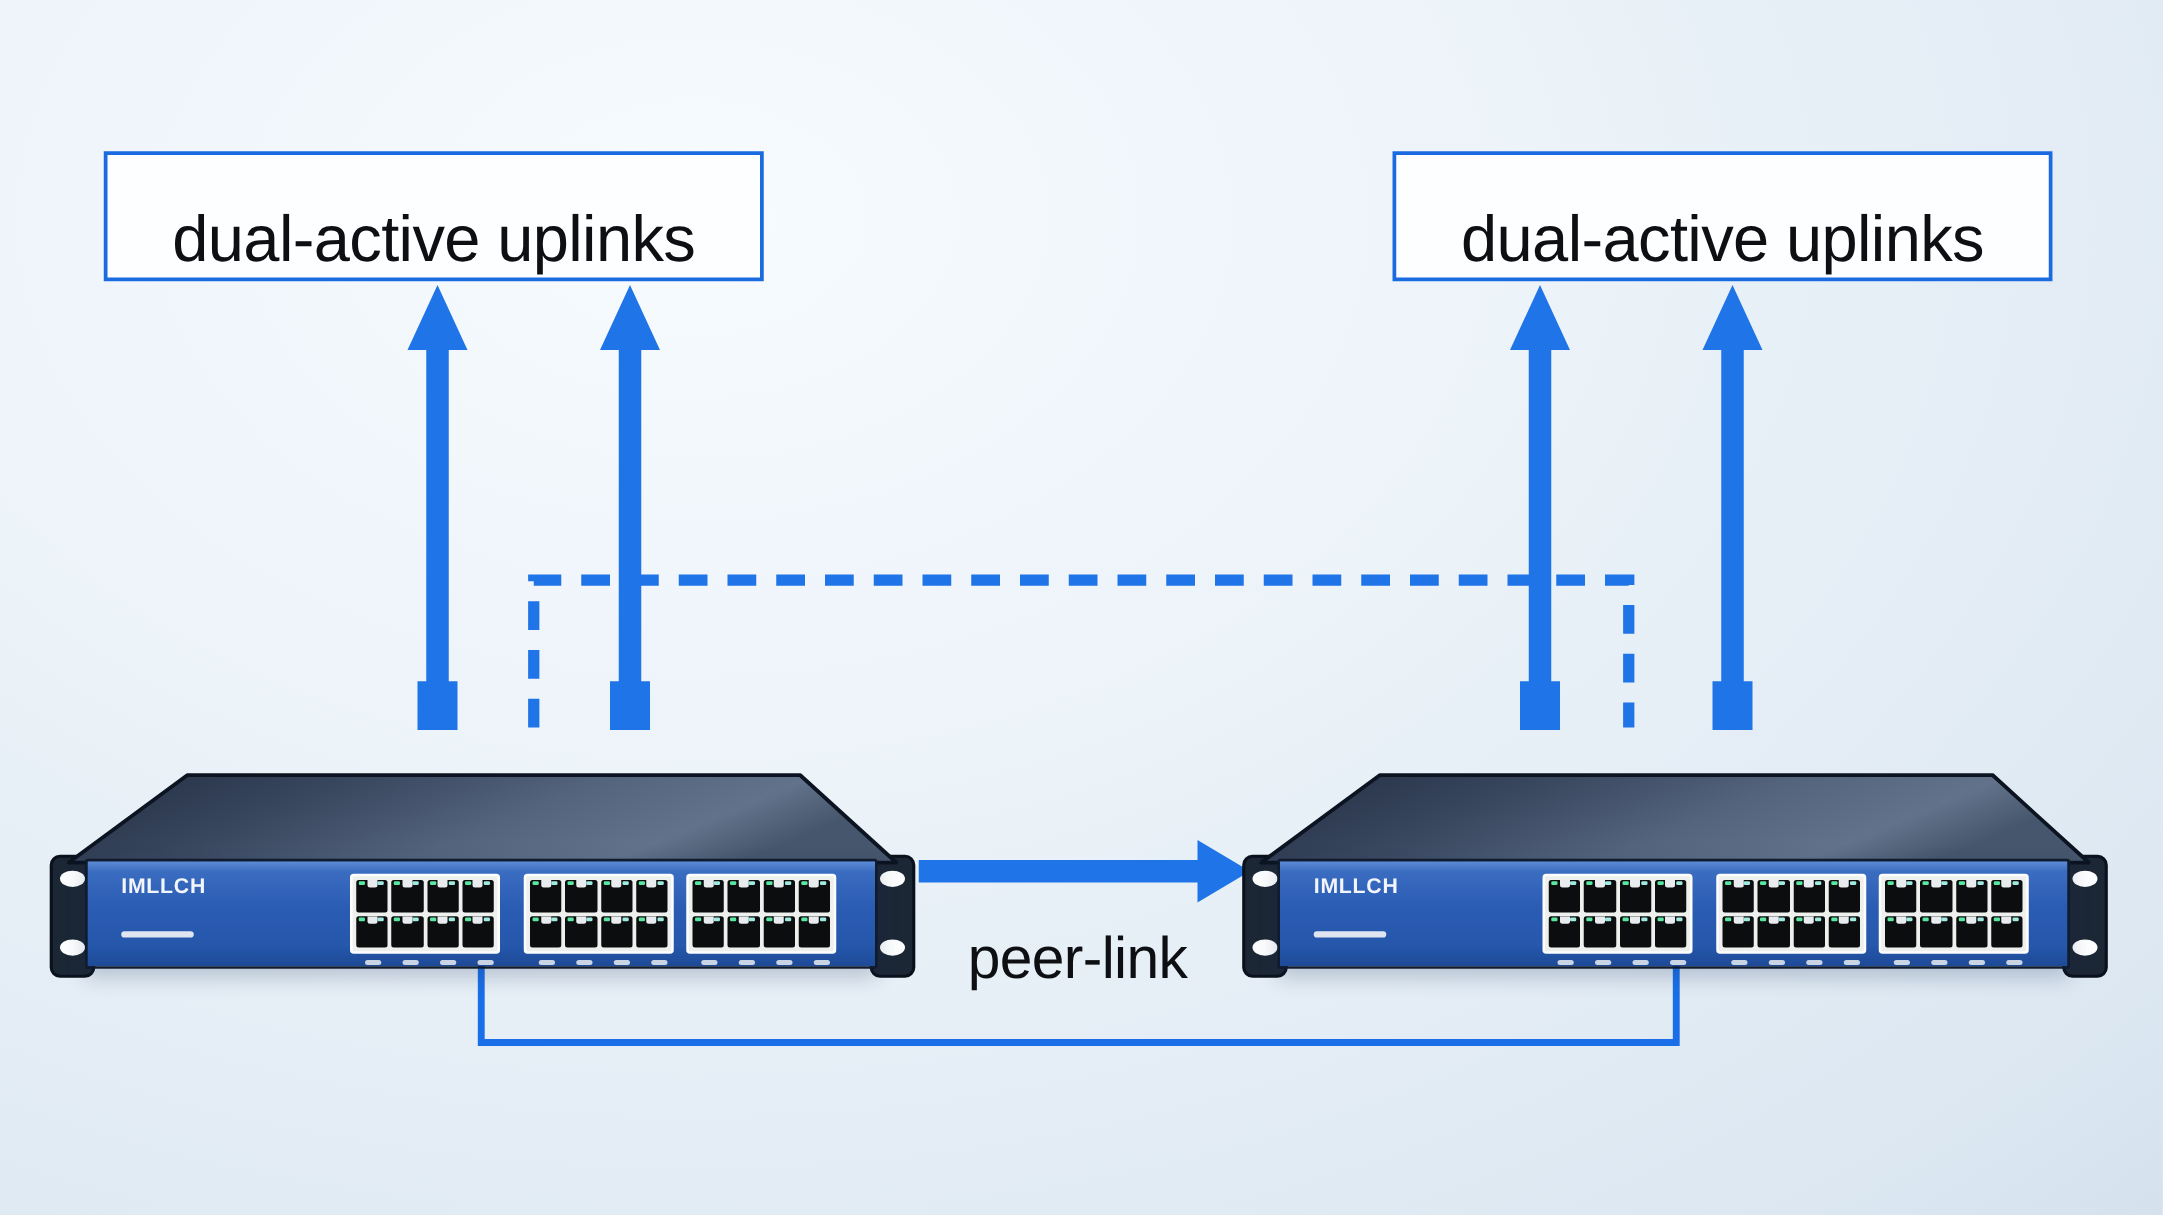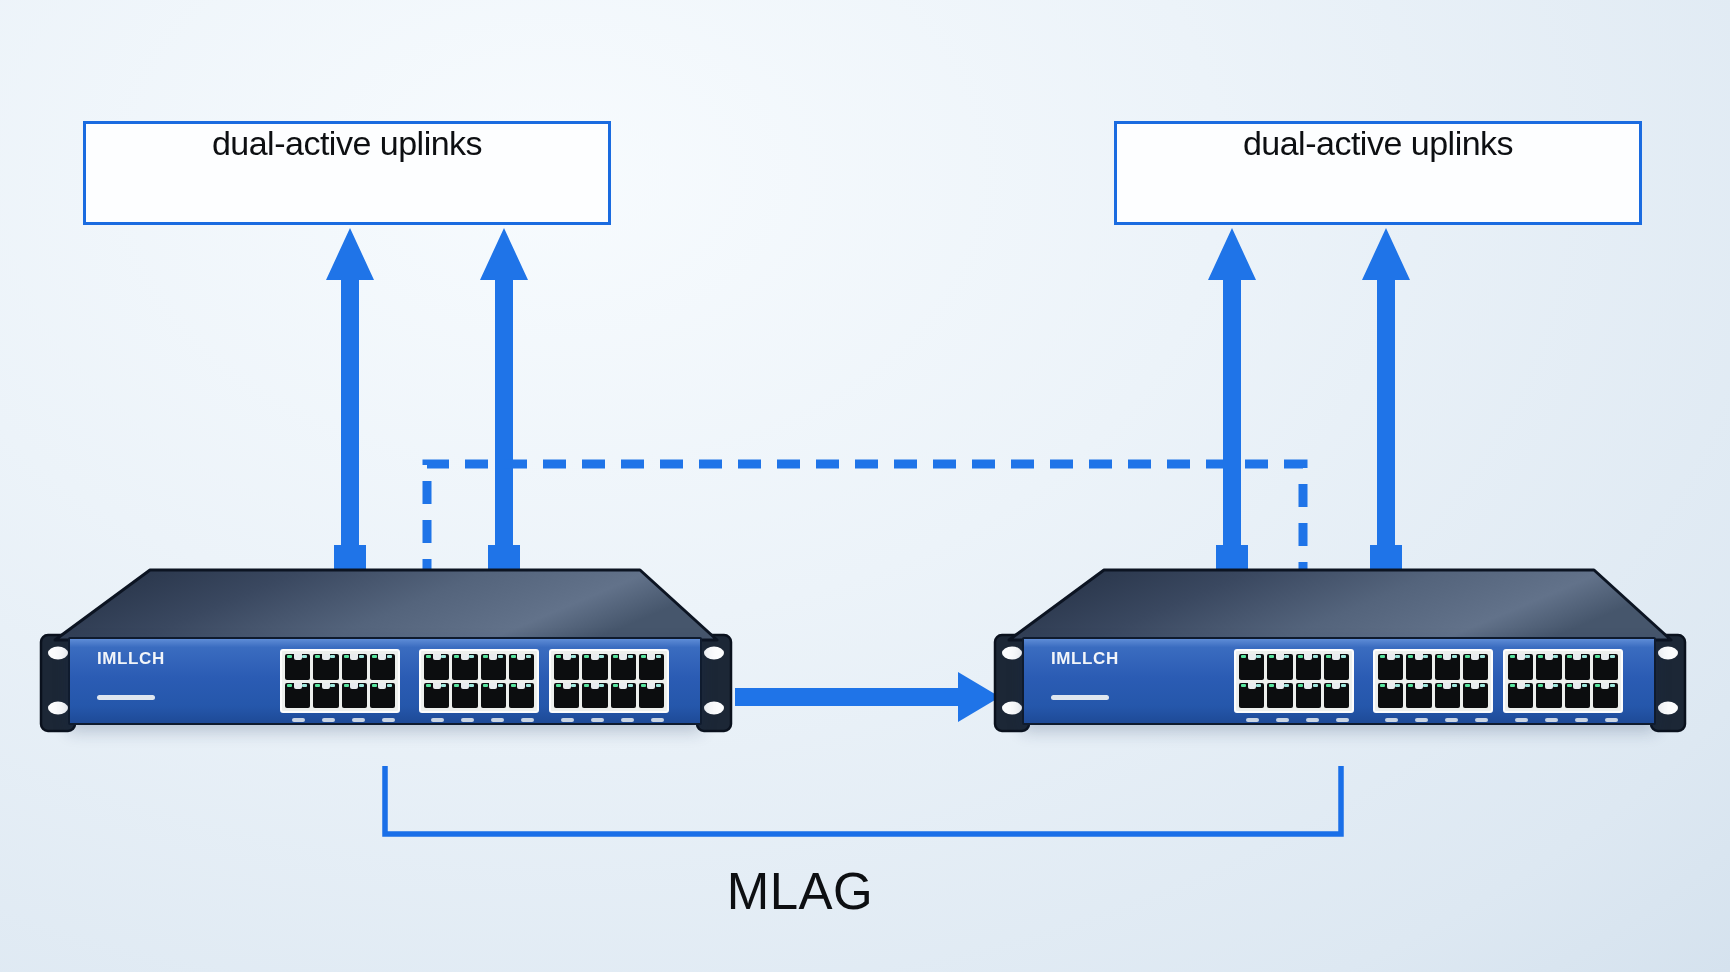--- a/index.html
+++ b/index.html
@@ -10,32 +10,32 @@
   }
   .layer{position:absolute;left:0;top:0;}
   
   .arrow-shape{fill:var(--arrow-blue,#1f74e8);}
   .dashed-line{fill:none;stroke:var(--arrow-blue,#1f74e8);stroke-width:9;stroke-dasharray:23 16;}
   .bracket-line{fill:none;stroke:var(--bracket-blue,#1a6fe8);stroke-width:5.5;}
   
   .label-box{
     position:absolute;width:528px;height:104px;box-sizing:border-box;
     background:#fdfeff;border:3.5px solid var(--box-border-blue,#1a6be0);
-    display:flex;align-items:flex-start;justify-content:center;
-    font-size:34px;color:var(--text,#0d0f12);letter-spacing:-0.5px;
+    display:flex;align-items:flex-end;justify-content:center;
+    font-size:52px;color:var(--text,#0d0f12);letter-spacing:-0.5px;
   }
   .box-left{left:83px;top:121px;}
   .box-right{left:1114px;top:121px;}
   
   .free-text{position:absolute;color:var(--text,#0d0f12);text-align:center;letter-spacing:-0.5px;}
   .kv-label{left:612px;top:374px;width:500px;font-size:46px;}
   .pl-label{left:662px;top:738px;width:400px;font-size:47px;}
   .mlag-label{left:600px;top:862px;width:400px;font-size:51px;font-weight:500;letter-spacing:0.5px;}
   
-  .switch{position:absolute;top:568px;width:694px;height:170px;}
+  .switch{position:absolute;top:618px;width:694px;height:170px;}
   .sw-left{left:39px;}
   .sw-right{left:993px;}
   .chassis{position:absolute;left:0;top:0;}
   .face{
     position:absolute;left:29px;top:69px;width:634px;height:88px;box-sizing:border-box;
     border:2.5px solid #0f1b2e;border-radius:2px;
     background:linear-gradient(180deg,#5e8cd6 0%,#3a6cc0 10%,#2b5cb4 45%,#2557ab 80%,#1e4a97 100%);
     box-shadow:0 7px 16px rgba(25,45,85,0.22);
   }
   .brand{
@@ -75,21 +75,21 @@
     <path class="bracket-line" d="M385 766 L385 834 L1341 834 L1341 766"></path>
   </svg>
 
   <div class="label-box box-left">
     <span>dual-active uplinks</span>
   </div>
   <div class="label-box box-right">
     <span>dual-active uplinks</span>
   </div>
 
-  <div class="free-text mlag-label">MLAG</div>
+  <div class="free-text pl-label">peer-link</div>
 
   <div class="switch sw-left">
     <svg class="chassis" width="694" height="170" viewBox="0 0 694 170">
       <defs>
         <linearGradient id="topGradL" x1="0" y1="0" x2="1" y2="0.25">
           <stop offset="0" stop-color="#222e42"></stop>
             <stop offset="0.35" stop-color="#3a4860"></stop>
           <stop offset="0.62" stop-color="#54647c"></stop>
             <stop offset="0.85" stop-color="#62728a"></stop>
           <stop offset="1" stop-color="#46566c"></stop>

